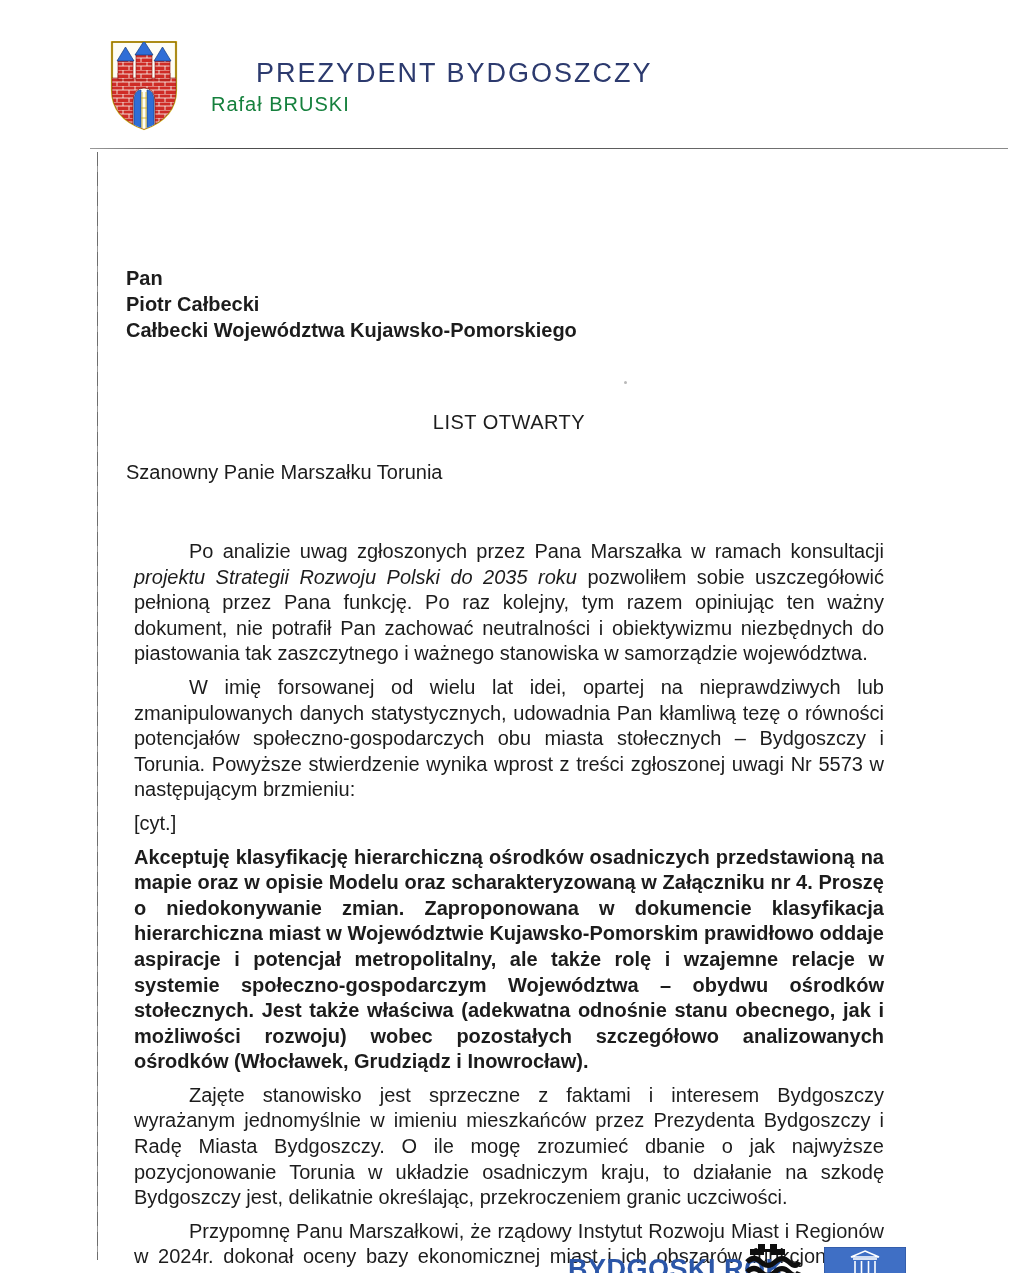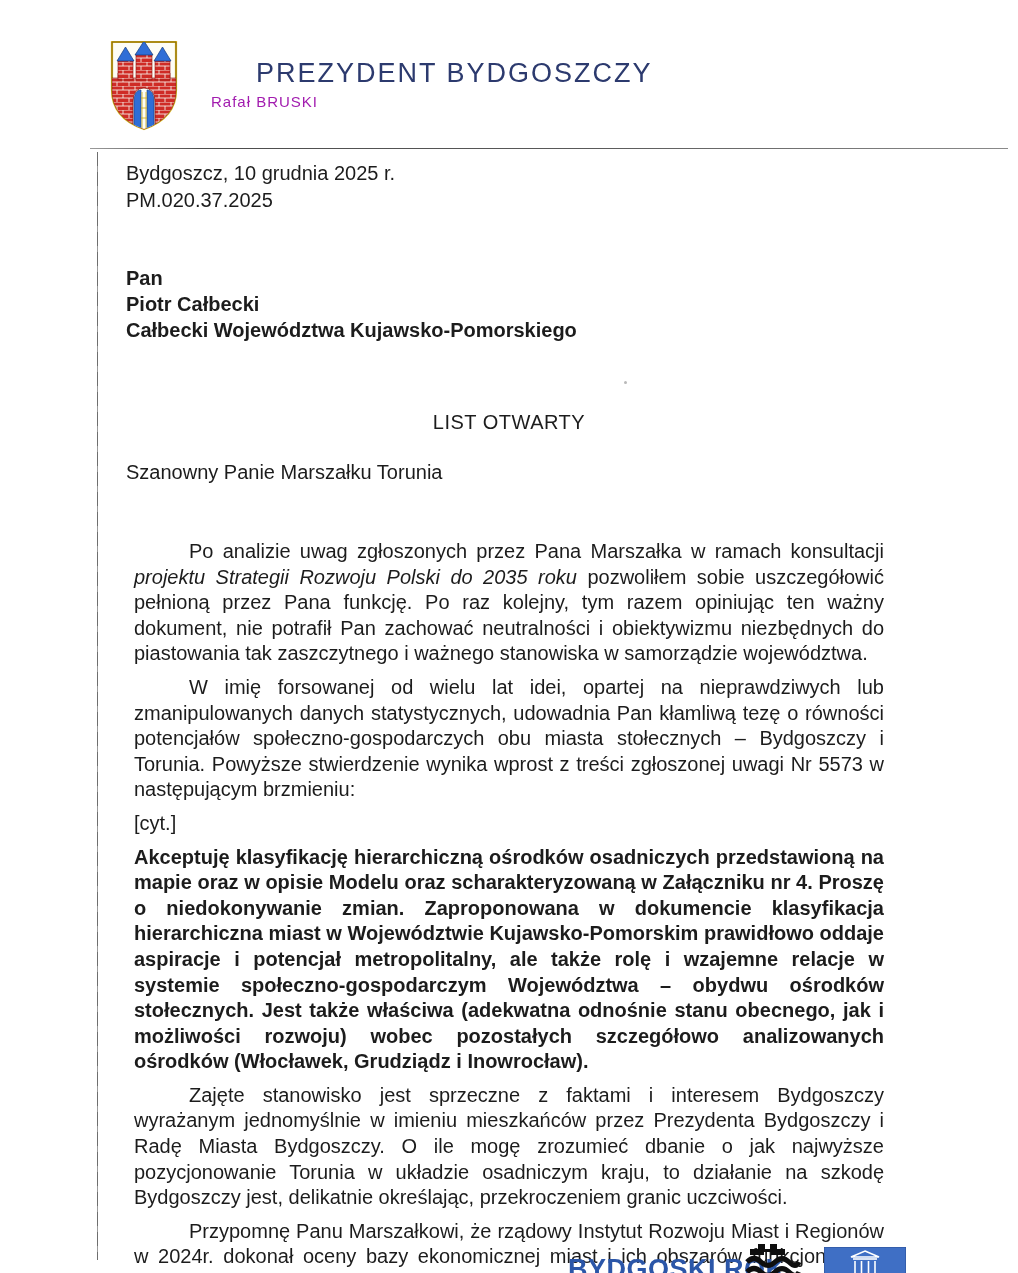--- a/index.html
+++ b/index.html
@@ -15,22 +15,22 @@
 
   
   .crest{position:absolute;left:108px;top:38px;width:72px;height:94px;}
   .office-title{
     position:absolute;left:210px;top:58px;
     font-size:27px;letter-spacing:2px;
     color:#2c3a6e;white-space:nowrap;margin-left:46px;
   }
   .officeholder{
     position:absolute;left:211px;top:93px;
-    font-size:15px;letter-spacing:1px;
-    color:#a21caf;white-space:nowrap;
+    font-size:20px;letter-spacing:1px;
+    color:#15803d;white-space:nowrap;
   }
   .header-divider{
     position:absolute;left:90px;top:148px;width:918px;height:1px;
     background:linear-gradient(to right,#9a9a9a 0%,#4c4c4c 12%,#5a5a5a 55%,#8a8a8a 100%);
   }
   .left-scan-line{
     position:absolute;left:97px;top:152px;width:1px;height:1108px;
     background:repeating-linear-gradient(to bottom,#6e6e6e 0 14px,#9a9a9a 14px 20px);
   }
   .scan-speck{
@@ -101,24 +101,20 @@
       <path d="M34,54 V90 M38,54 V90 M33,60 H39 M33,70 H39 M33,80 H39" stroke="#c9a718" stroke-width="0.8" fill="none"></path>
     </g>
   </svg>
 
   <div class="office-title">PREZYDENT BYDGOSZCZY</div>
   <div class="officeholder">Rafał BRUSKI</div>
   <div class="header-divider"></div>
   <div class="left-scan-line"></div>
   <div class="scan-speck"></div>
 
-  <div class="block-date">
-    <div>Bydgoszcz, 10 grudnia 2025 r.</div>
-    <div>PM.020.37.2025</div>
-  </div>
 
   <div class="block-recipient">
     <div>Pan</div>
     <div>Piotr Całbecki</div>
     <div>Całbecki Województwa Kujawsko-Pomorskiego</div>
   </div>
 
   <div class="letter-title">LIST OTWARTY</div>
   <div class="salutation">Szanowny Panie Marszałku Torunia</div>
 

